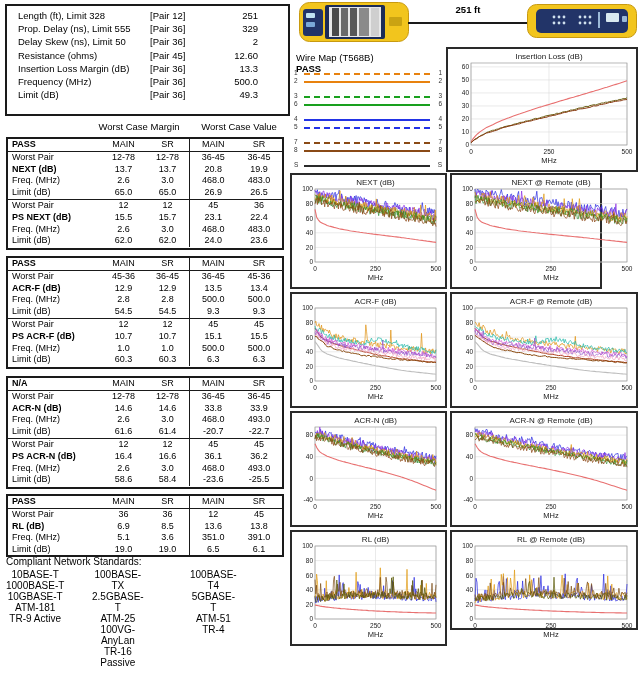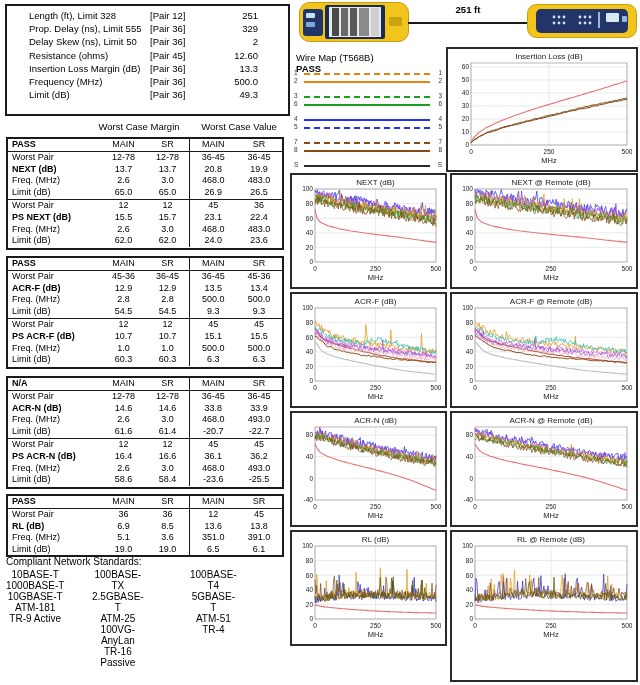--- a/index.html
+++ b/index.html
@@ -3,21 +3,21 @@
 <meta charset="utf-8">
 <style>
   html,body{margin:0;padding:0;background:#fff;}
   .page{position:relative;width:640px;height:685px;background:#fff;overflow:hidden;
         font-family:"Liberation Sans","DejaVu Sans",sans-serif;color:#000;}
 
   
   .summary-box{position:absolute;left:5px;top:4px;width:285px;height:112px;border:2px solid #1a1a1a;
                box-sizing:border-box;padding-top:3px;background:#fff;}
   .srow{display:flex;font-size:9.5px;line-height:13.2px;}
-  .srow .lab{flex:1;padding-left:22px;white-space:nowrap;}
+  .srow .lab{flex:1;padding-left:11px;white-space:nowrap;}
   .srow .pair{width:58px;}
   .srow .val{width:50px;text-align:right;margin-right:30px;}
 
   
   .wc-head{position:absolute;top:121px;font-size:9.5px;text-align:center;}
   #wcm{left:87px;width:104px;} #wcv{left:190px;width:98px;text-align:center;}
 
   
   .section{position:absolute;left:6px;width:278px;border:2px solid #1a1a1a;box-sizing:border-box;background:#fff;}
   .trow{display:flex;font-size:9px;height:11.8px;line-height:11.8px;white-space:nowrap;}
@@ -48,27 +48,27 @@
   .wire{position:absolute;left:294px;width:148px;height:7px;}
   .wire .pin{position:absolute;top:-1px;font-size:6.5px;color:#333;}
   .wire .pinL{left:0;} .wire .pinR{right:0;}
   .wire .wline{position:absolute;left:10px;right:12px;top:2.5px;height:2px;}
   .wire .wline.thick{height:2.5px;}
 
   
   .chart{position:absolute;border:2px solid #2a2a2a;box-sizing:border-box;background:#fff;}
   #ch-il{left:446px;top:47px;width:192px;height:125px;}
   #ch-next-m{left:290px;top:173px;width:157px;height:116px;}
-  #ch-next-r{left:450px;top:173px;width:188px;height:116px;}
+  #ch-next-r{left:450px;top:173px;width:152px;height:116px;}
   #ch-acrf-m{left:290px;top:292px;width:157px;height:116px;}
   #ch-acrf-r{left:450px;top:292px;width:188px;height:116px;}
   #ch-acrn-m{left:290px;top:411px;width:157px;height:116px;}
   #ch-acrn-r{left:450px;top:411px;width:188px;height:116px;}
   #ch-rl-m{left:290px;top:530px;width:157px;height:116px;}
-  #ch-rl-r{left:450px;top:530px;width:188px;height:152px;}
+  #ch-rl-r{left:450px;top:530px;width:188px;height:100px;}
   .chart svg{display:block;}
 </style>
 </head>
 <body>
 
 <div class="page">
 
   <div class="summary-box" id="summary-box">
       <div class="srow">
         <span class="lab">Length (ft), Limit 328</span>

